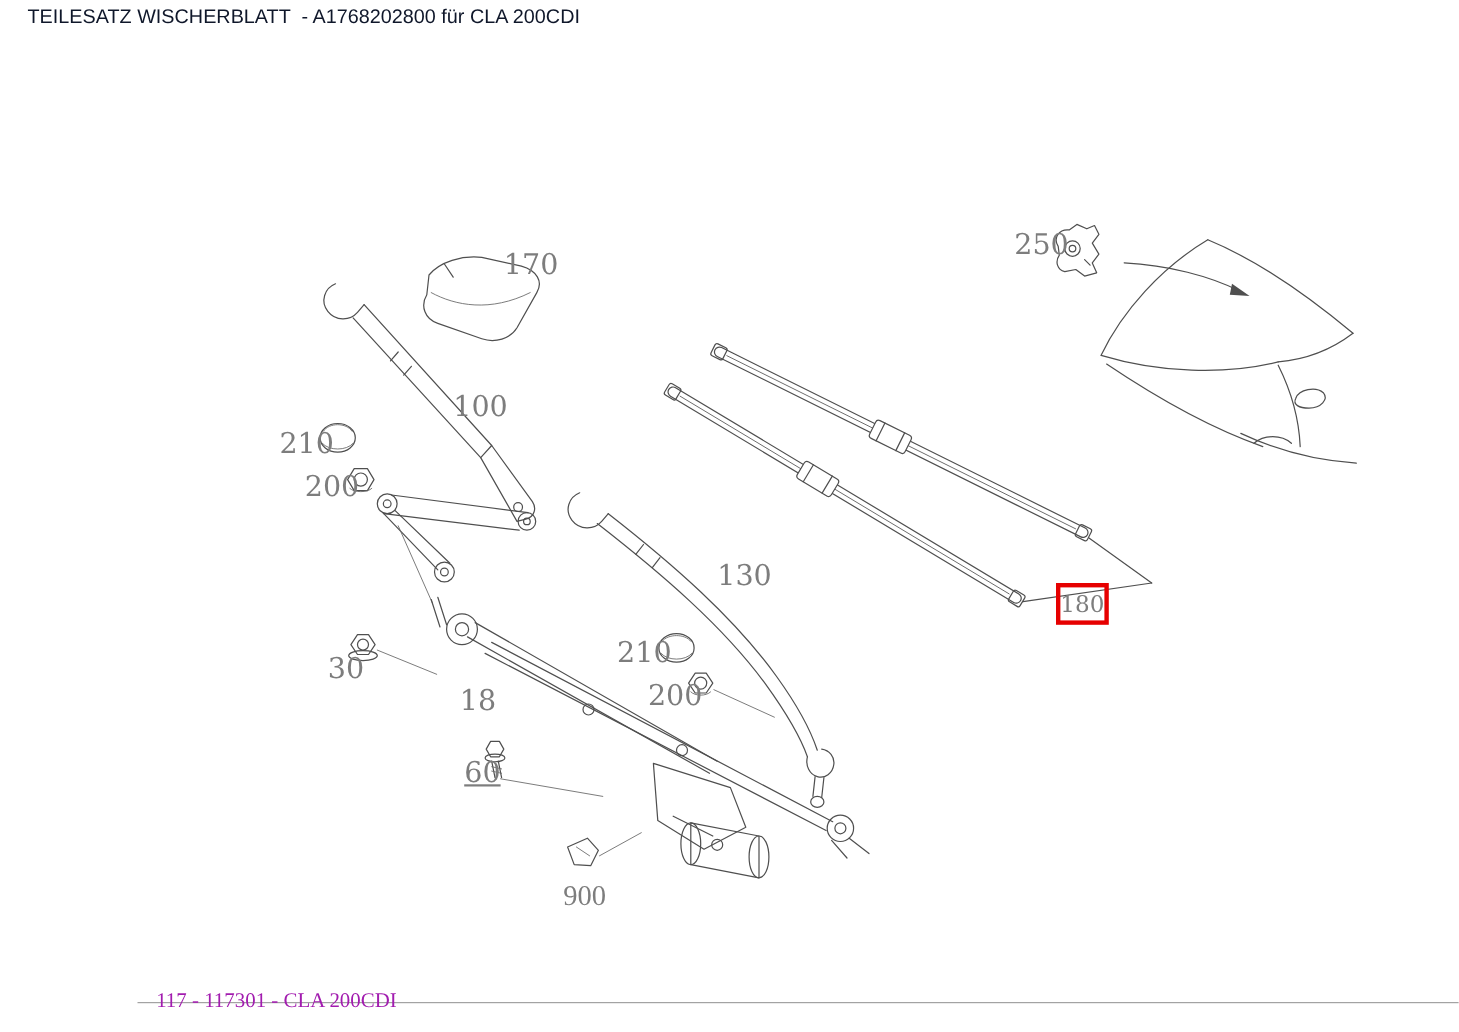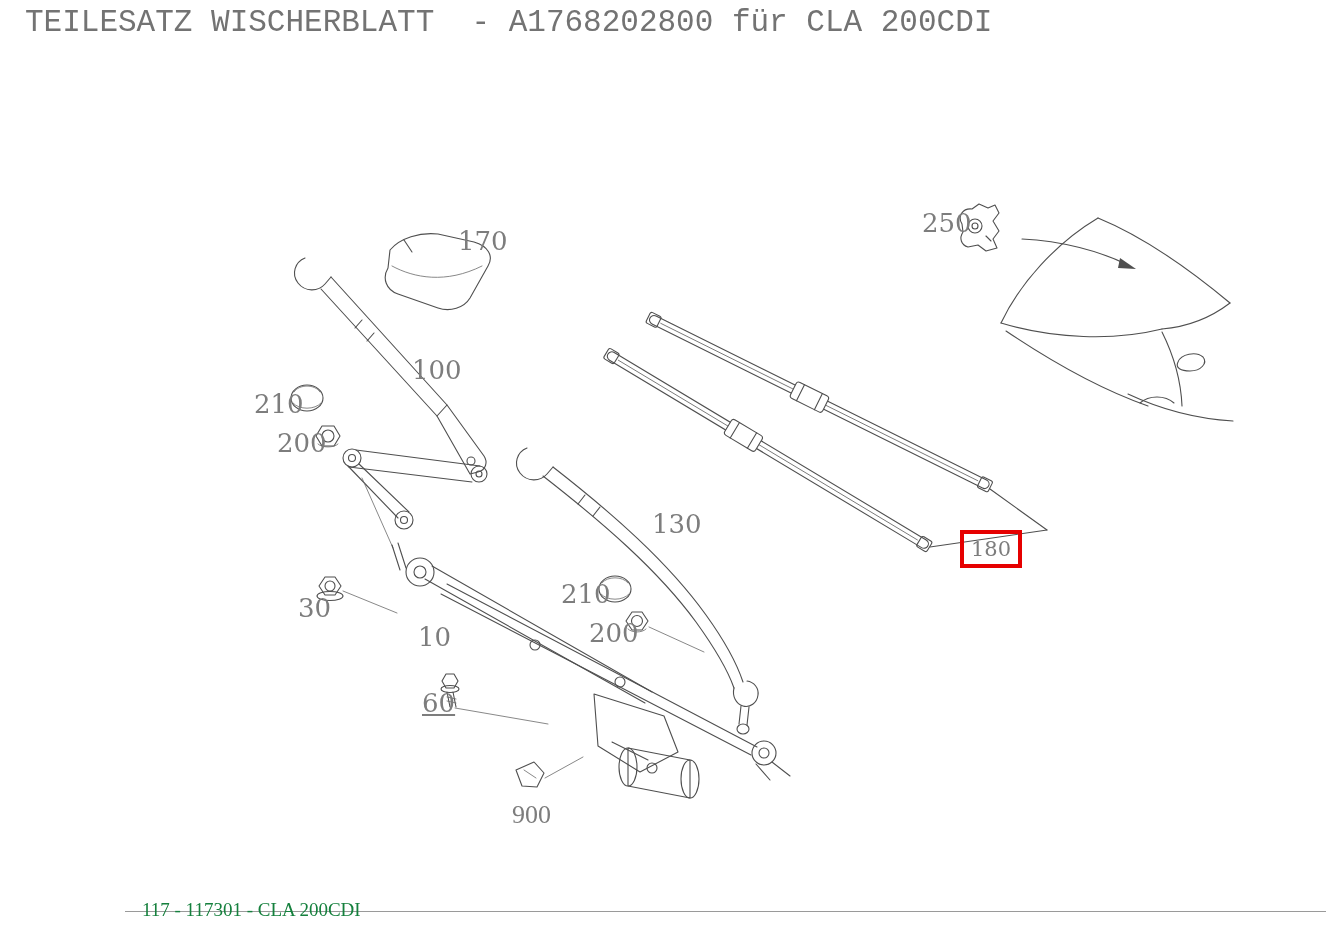--- a/index.html
+++ b/index.html
@@ -4,44 +4,44 @@
 <style>
   * { margin:0; padding:0; box-sizing:border-box; }
   html,body { background:#ffffff; }
   body {
     width:1326px; height:938px; position:relative; overflow:hidden;
     font-family:"Liberation Serif", serif;
   }
   .canvas { position:absolute; inset:0; }
   .title {
     position:absolute; left:25px; top:5px;
-    font-size:31px; color:#737373; white-space:pre;
-    font-family:Liberation Mono, monospace;
+    font-size:18px; color:#0f172a; white-space:pre;
+    font-family:Liberation Sans, sans-serif;
   }
   svg.diagram { position:absolute; left:0; top:0; }
   svg.diagram * {
     stroke:#4f4f4f; stroke-width:1.1; fill:none;
     stroke-linecap:round; stroke-linejoin:round;
   }
   svg.diagram .fill { fill:#4f4f4f; stroke:none; }
   svg.diagram .wf { fill:#ffffff; }
   svg.diagram .thin { stroke-width:0.8; stroke:#6a6a6a; }
   .plabel {
     position:absolute; font-size:26px; color:#7d7d7d;
     font-family:"DejaVu Serif", serif; cursor:default;
   }
   .hl {
-    position:absolute; left:960px; top:530px; width:62px; height:38px;
+    position:absolute; left:960px; top:530px; width:48px; height:38px;
     border:4px solid #e60000; display:flex; align-items:center; justify-content:center;
     background:transparent;
   }
   .hl span { font-size:21px; color:#7d7d7d; font-family:"DejaVu Serif", serif; }
   .footer-line { position:absolute; left:125px; top:911px; width:1201px; height:1px; background:#9a9a9a; }
   .footer {
-    position:absolute; left:142px; top:899px; font-size:19px; color:#15803d;
+    position:absolute; left:142px; top:899px; font-size:19px; color:#a21caf;
     font-family:"Liberation Serif", serif;
   }
 </style>
 </head>
 <body>
 
 <div class="canvas">
 
   <div class="title">TEILESATZ WISCHERBLATT  - A1768202800 für CLA 200CDI</div>
 
@@ -200,21 +200,21 @@
   </svg>
 
   <div class="plabel" style="left:458px; top:226px;">170</div>
   <div class="plabel" style="left:412px; top:355px;">100</div>
   <div class="plabel" style="left:254px; top:389px;">210</div>
   <div class="plabel" style="left:277px; top:428px;">200</div>
   <div class="plabel" style="left:652px; top:509px;">130</div>
   <div class="plabel" style="left:561px; top:579px;">210</div>
   <div class="plabel" style="left:589px; top:618px;">200</div>
   <div class="plabel" style="left:298px; top:593px;">30</div>
-  <div class="plabel" style="left:418px; top:622px;">10</div>
+  <div class="plabel" style="left:418px; top:622px;">18</div>
   <div class="plabel" style="left:422px; top:688px;text-decoration:underline;">60</div>
   <div class="plabel" style="left:512px; top:800px;font-family:Liberation Serif, serif;">900</div>
   <div class="plabel" style="left:922px; top:208px;">250</div>
 
   <div class="hl">
     <span>180</span>
   </div>
 
   <div class="footer-line"></div>
   <div class="footer">117 - 117301 - CLA 200CDI</div>

